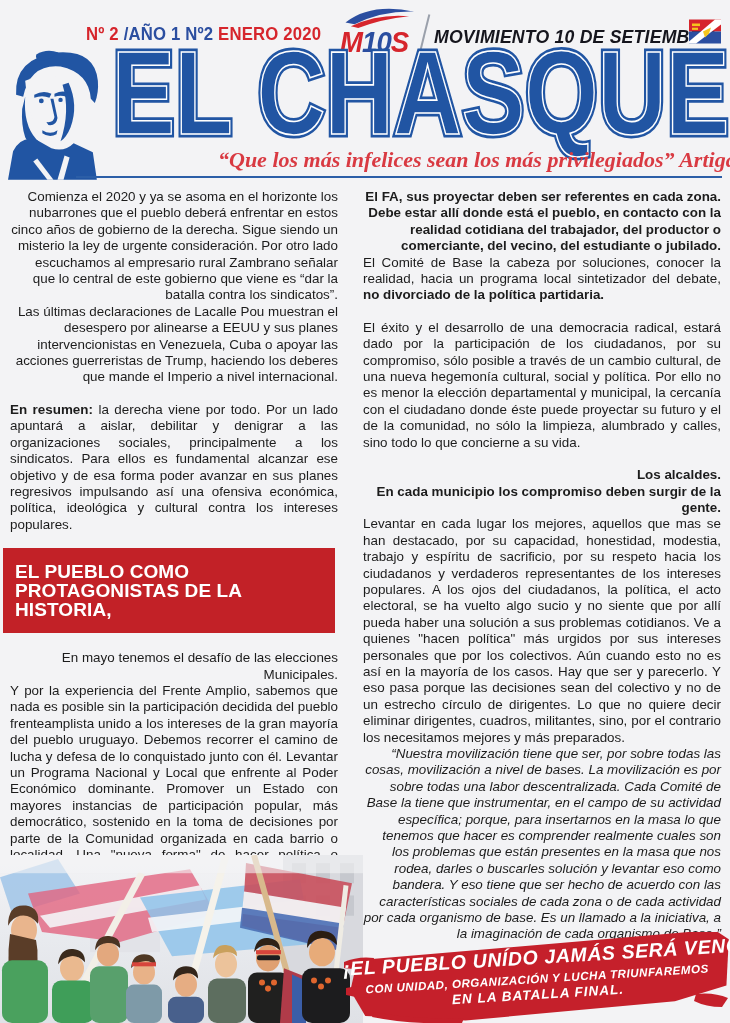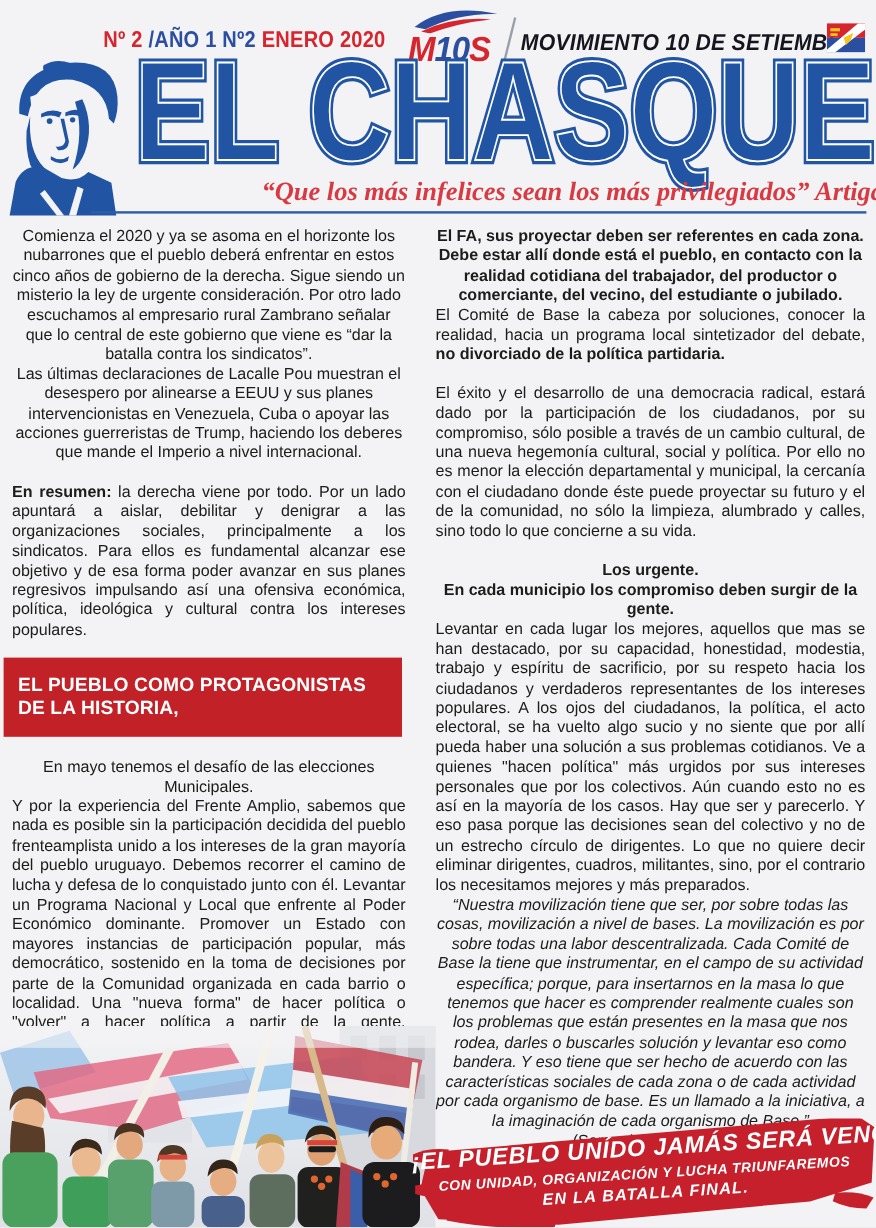--- a/index.html
+++ b/index.html
@@ -43,30 +43,30 @@
   .masthead-quote{
     position:absolute; top:147px; left:218px; width:504px; text-align:center;
     font-family:"Liberation Serif", serif; font-style:italic; font-weight:bold;
     font-size:22px; color:var(--quote-red); white-space:nowrap;
   }
   .masthead-rule{position:absolute; top:176px; left:76px; width:646px; height:2px; background:#2b5ea7;}
   
   .col{position:absolute; top:189px; font-size:13.4px; line-height:16.4px;}
   .col-left{left:10px; width:328px;}
   .col-right{left:363px; width:358px;}
-  .col p{margin:0; text-align:center;}
+  .col p{margin:0; text-align:right;}
   .col p.j{text-align:justify;}
   .gap{margin-top:16px !important;}
   .bold{font-weight:bold;}
   .quote-italic{font-style:italic; text-align:justify;}
   
   .red-banner{
     margin:15px 0 17px -7px; width:332px; box-sizing:border-box;
     background:var(--banner-red); color:#fff; padding:14px 12px;
-    font-weight:bold; font-size:16px; line-height:19px; letter-spacing:.1px;
+    font-weight:bold; font-size:19px; line-height:19px; letter-spacing:.1px;
   }
   
   .photo{position:absolute; left:0; top:855px; width:363px; height:168px;}
   
   .brush{position:absolute; left:344px; top:932px; width:386px; height:91px;}
   .brush svg{position:absolute; inset:0;}
   .brush-text{
     position:absolute; inset:0; transform:rotate(-3.5deg); text-align:center;
     color:#fff; font-style:italic; font-weight:bold; padding-top:14px; box-sizing:border-box;
   }
@@ -146,21 +146,21 @@
     <p>Encarar los grandes temas nacionales a través de lo local.</p>
 
   </div>
 
   <div class="col col-right">
     <p class="bold">El FA, sus proyectar deben ser referentes en cada zona. Debe estar allí donde está el pueblo, en contacto con la realidad cotidiana del trabajador, del productor o comerciante, del vecino, del estudiante o jubilado.</p>
     <p class="j"><span>El Comité de Base la cabeza por soluciones, conocer la realidad, hacia un programa local sintetizador del debate, </span><span class="bold">no divorciado de la política partidaria.</span></p>
 
     <p class="gap j">El éxito y el desarrollo de una democracia radical, estará dado por la participación de los ciudadanos, por su compromiso, sólo posible a través de un cambio cultural, de una nueva hegemonía cultural, social y política. Por ello no es menor la elección departamental y municipal, la cercanía con el ciudadano donde éste puede proyectar su futuro y el de la comunidad, no sólo la limpieza, alumbrado y calles, sino todo lo que concierne a su vida.</p>
 
-    <p class="gap bold">Los urgente.</p>
+    <p class="gap bold">Los alcaldes.</p>
     <p class="bold">En cada municipio los compromiso deben surgir de la gente.</p>
     <p class="j">Levantar en cada lugar los mejores, aquellos que mas se han destacado, por su capacidad, honestidad, modestia, trabajo y espíritu de sacrificio, por su respeto hacia los ciudadanos y verdaderos representantes de los intereses populares. A los ojos del ciudadanos, la política, el acto electoral, se ha vuelto algo sucio y no siente que por allí pueda haber una solución a sus problemas cotidianos. Ve a quienes "hacen política" más urgidos por sus intereses personales que por los colectivos. Aún cuando esto no es así en la mayoría de los casos. Hay que ser y parecerlo. Y eso pasa porque las decisiones sean del colectivo y no de un estrecho círculo de dirigentes. Lo que no quiere decir eliminar dirigentes, cuadros, militantes, sino, por el contrario los necesitamos mejores y más preparados.</p>
 
     <p class="quote-italic">“Nuestra movilización tiene que ser, por sobre todas las cosas, movilización a nivel de bases. La movilización es por sobre todas una labor descentralizada. Cada Comité de Base la tiene que instrumentar, en el campo de su actividad específica; porque, para insertarnos en la masa lo que tenemos que hacer es comprender realmente cuales son los problemas que están presentes en la masa que nos rodea, darles o buscarles solución y levantar eso como bandera. Y eso tiene que ser hecho de acuerdo con las características sociales de cada zona o de cada actividad por cada organismo de base. Es un llamado a la iniciativa, a la imaginación de cada organismo de Base.”</p>
     <p>(Seregni, 28/05/1972)</p>
   </div>
 
   <svg class="photo" viewBox="0 0 363 166" preserveAspectRatio="none" aria-hidden="true">
     <defs>
       <linearGradient id="sky" x1="0" y1="0" x2="0" y2="1">

